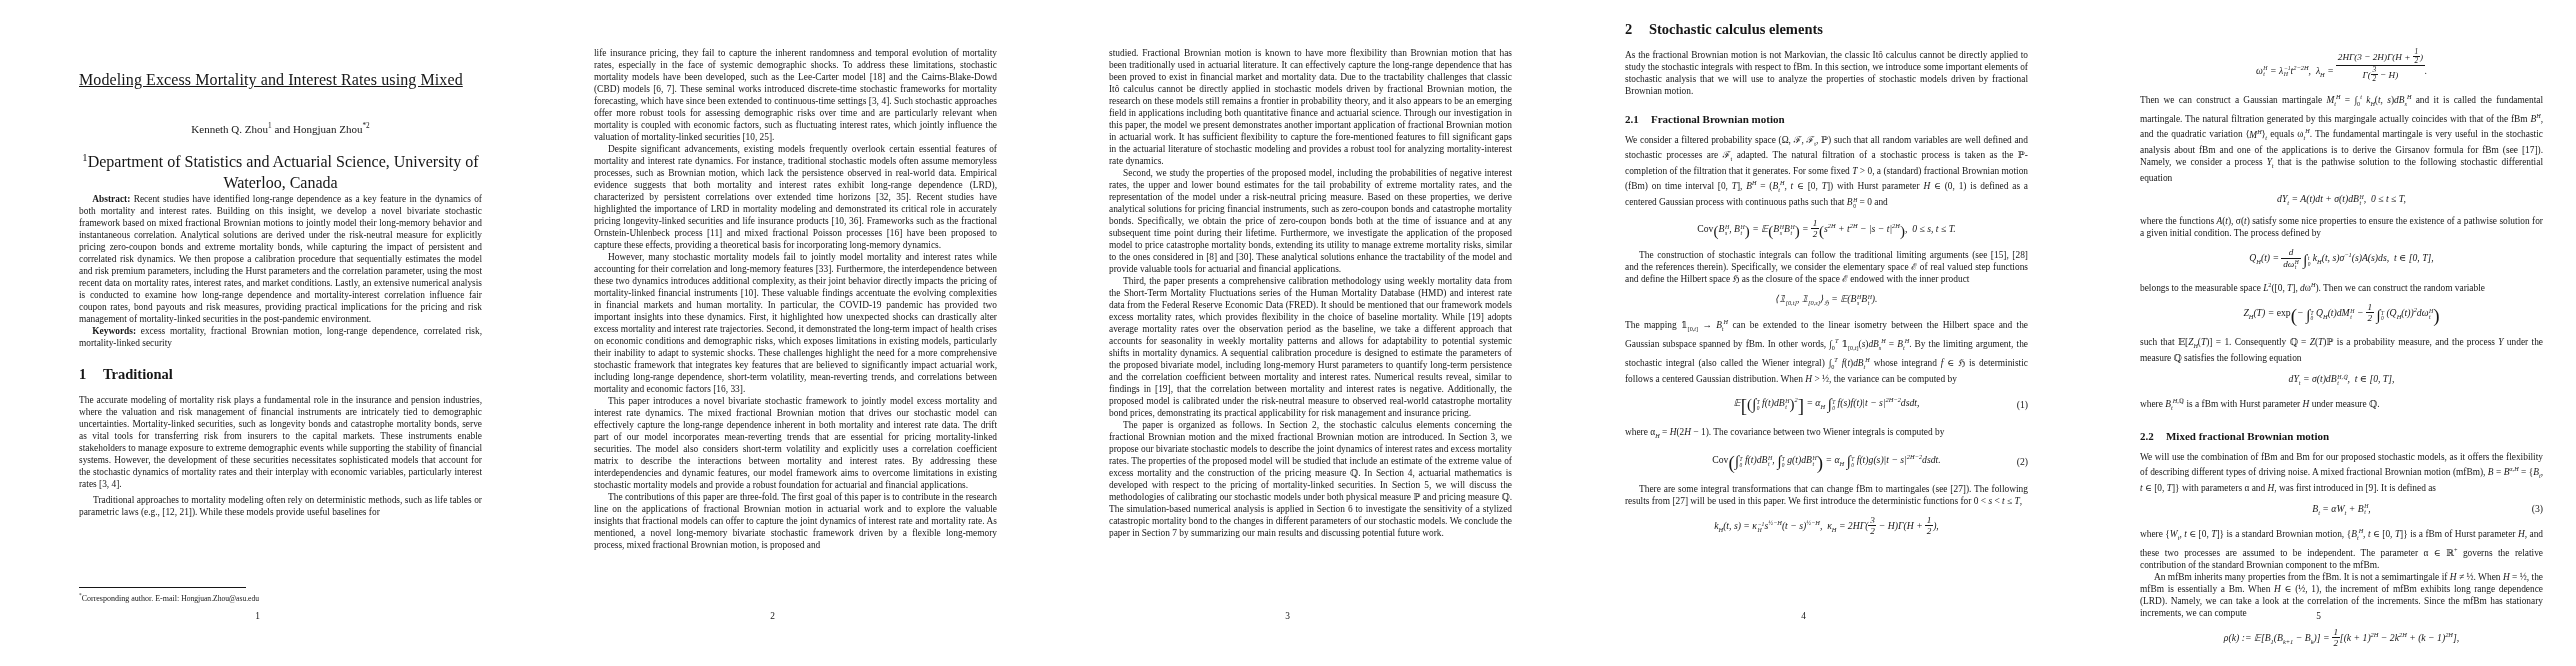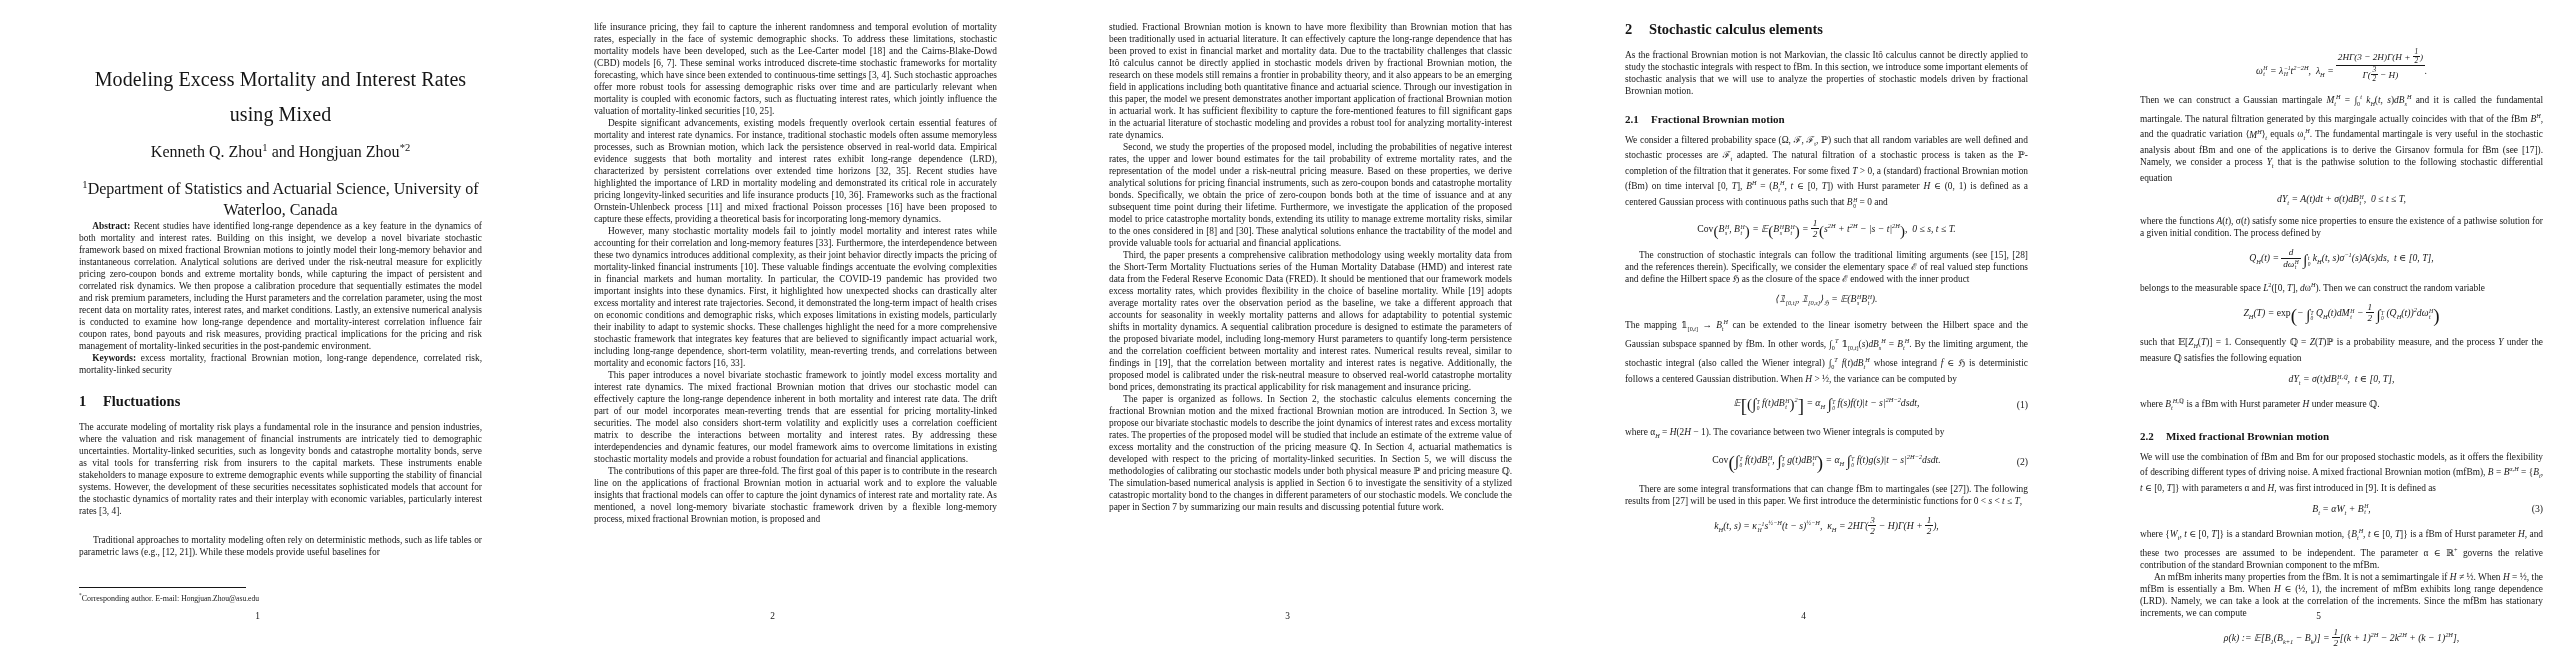--- a/index.html
+++ b/index.html
@@ -1,26 +1,26 @@
 <!DOCTYPE html>
 <html style="font-size:9px"><head>
 <meta charset="utf-8">
 <style>
   html,body{margin:0;padding:0;background:#ffffff;}
   .canvas{position:relative;width:2576px;height:667px;background:#ffffff;overflow:hidden;
           font-family:"Liberation Serif","DejaVu Serif",serif;color:#161616;}
   .page{position:absolute;top:0;width:515px;height:667px;background:#ffffff;}
   .content{position:absolute;left:79px;width:403px;top:0;}
   .c1{padding-top:62px;}
-  .c23{padding-top:21px;}
+  .c23{padding-top:47px;}
   .c4{padding-top:21px;}
   .c5{padding-top:33px;}
 
-  .p1-title{font-size:20px;line-height:35px;text-align:center;letter-spacing:0.1px;}
-  .p1-authors{margin-top:10px;font-size:16px;text-align:center;}
+  .p1-title{font-size:16px;line-height:35px;text-align:left;letter-spacing:0.1px;text-decoration:underline;}
+  .p1-authors{margin-top:25px;font-size:11px;text-align:center;}
   .p1-affils{margin-top:12.2px;font-size:16px;line-height:21px;text-align:center;}
   .p1-abstract{margin-top:19px;font-size:9.2px;line-height:11.6px;text-align:justify;text-indent:13.3px;}
   .p1-keywords{margin-top:12.2px;font-size:9.2px;line-height:12px;text-align:justify;text-indent:13.3px;}
 
   .sec-heading{margin-top:16.7px;margin-bottom:11px;font-size:14.5px;font-weight:bold;}
   .sec-heading .sec-num{margin-right:16.7px;}
   .subsec-heading{margin-top:15.6px;margin-bottom:9px;font-size:11px;font-weight:bold;}
   .subsec-heading .sec-num{margin-right:12.2px;}
 
   .par{font-size:9.4px;line-height:12px;text-align:justify;margin:0;}
@@ -61,24 +61,24 @@
       <div class="p1-title">
         <div>Modeling Excess Mortality and Interest Rates using Mixed</div>
       </div>
       <div class="p1-authors">Kenneth Q. Zhou<sup>1</sup> and Hongjuan Zhou<sup>*2</sup></div>
       <div class="p1-affils">
         <div><sup>1</sup>Department of Statistics and Actuarial Science, University of Waterloo, Canada</div>
       </div>
       <div class="p1-abstract par"><b>Abstract:</b> Recent studies have identified long-range dependence as a key feature in the dynamics of both mortality and interest rates.  Building on this insight, we develop a novel bivariate stochastic framework based on mixed fractional Brownian motions to jointly model their long-memory behavior and instantaneous correlation.  Analytical solutions are derived under the risk-neutral measure for explicitly pricing zero-coupon bonds and extreme mortality bonds, while capturing the impact of persistent and correlated risk dynamics.  We then propose a calibration procedure that sequentially estimates the model and risk premium parameters, including the Hurst parameters and the correlation parameter, using the most recent data on mortality rates, interest rates, and market conditions.  Lastly, an extensive numerical analysis is conducted to examine how long-range dependence and mortality-interest correlation influence fair coupon rates, bond payouts and risk measures, providing practical implications for the pricing and risk management of mortality-linked securities in the post-pandemic environment.</div>
       <div class="p1-keywords par"><b>Keywords:</b> excess mortality, fractional Brownian motion, long-range dependence, correlated risk, mortality-linked security</div>
       <div class="sec-heading">
-        <span class="sec-num">1</span><span>Fluctuations</span>
+        <span class="sec-num">1</span><span>Traditional</span>
       </div>
       <p class="par">The accurate modeling of mortality risk plays a fundamental role in the insurance and pension industries, where the valuation and risk management of financial instruments are intricately tied to demographic uncertainties.  Mortality-linked securities, such as longevity bonds and catastrophe mortality bonds, serve as vital tools for transferring risk from insurers to the capital markets. These instruments enable stakeholders to manage exposure to extreme demographic events while supporting the stability of financial systems.  However, the development of these securities necessitates sophisticated models that account for the stochastic dynamics of mortality rates and their interplay with economic variables, particularly interest rates [3, 4].</p>
-      <p class="par indent" style="margin-top:17px">Traditional approaches to mortality modeling often rely on deterministic methods, such as life tables or parametric laws (e.g., [12, 21]).  While these models provide useful baselines for</p>
+      <p class="par indent" style="margin-top:4px">Traditional approaches to mortality modeling often rely on deterministic methods, such as life tables or parametric laws (e.g., [12, 21]).  While these models provide useful baselines for</p>
     </div>
     <div class="footnote-rule"></div>
     <div class="footnote"><sup>*</sup>Corresponding author. E-mail: <span class="mono">Hongjuan.Zhou@asu.edu</span></div>
     <div class="page-num">1</div>
   </div>
 
   <div class="page" style="left:515px">
     <div class="content c23">
       <p class="par">life insurance pricing, they fail to capture the inherent randomness and temporal evolution of mortality rates, especially in the face of systemic demographic shocks. To address these limitations, stochastic mortality models have been developed, such as the Lee-Carter model [18] and the Cairns-Blake-Dowd (CBD) models [6, 7].  These seminal works introduced discrete-time stochastic frameworks for mortality forecasting, which have since been extended to continuous-time settings [3, 4].  Such stochastic approaches offer more robust tools for assessing demographic risks over time and are particularly relevant when mortality is coupled with economic factors, such as fluctuating interest rates, which jointly influence the valuation of mortality-linked securities [10, 25].</p>
       <p class="par indent">Despite significant advancements, existing models frequently overlook certain essential features of mortality and interest rate dynamics.  For instance, traditional stochastic models often assume memoryless processes, such as Brownian motion, which lack the persistence observed in real-world data.  Empirical evidence suggests that both mortality and interest rates exhibit long-range dependence (LRD), characterized by persistent correlations over extended time horizons [32, 35]. Recent studies have highlighted the importance of LRD in mortality modeling and demonstrated its critical role in accurately pricing longevity-linked securities and life insurance products [10, 36].  Frameworks such as the fractional Ornstein-Uhlenbeck process [11] and mixed fractional Poisson processes [16] have been proposed to capture these effects, providing a theoretical basis for incorporating long-memory dynamics.</p>

